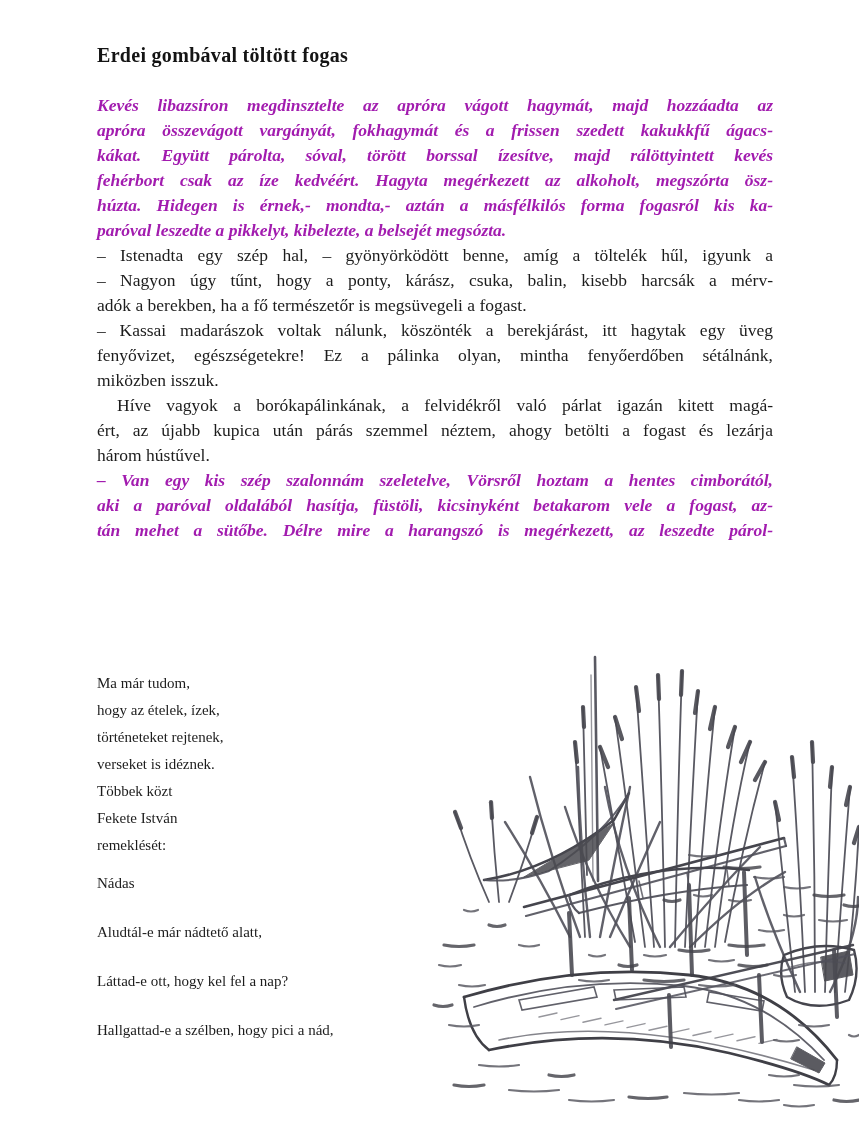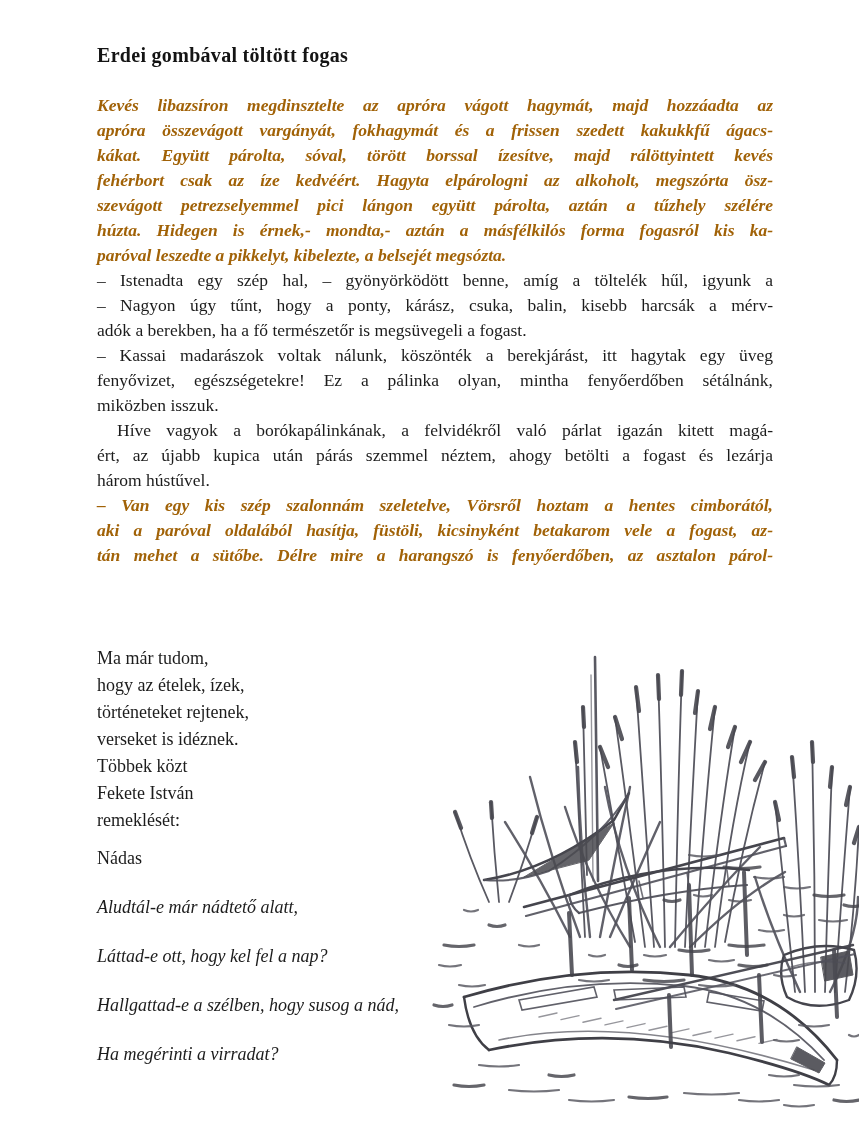--- a/index.html
+++ b/index.html
@@ -9,46 +9,45 @@
   }
   .title {
     position:absolute; left:97px; top:44px; margin:0;
     font-size:20px; font-weight:700; letter-spacing:0.3px; color:#141414;
   }
   .body-text {
     position:absolute; left:97px; top:93px; width:676px;
     font-size:17.5px; line-height:25px;
   }
   .para { margin:0; }
-  .para.bi { font-weight:700; font-style:italic; color:#a16207; }
+  .para.bi { font-weight:700; font-style:italic; color:#a21caf; }
   .line { text-align:justify; text-align-last:justify; }
   .line.last { text-align-last:left; }
   .line.ind { text-indent:20px; }
   .poem {
-    position:absolute; left:97px; top:645px; width:420px;
-    font-size:18px; line-height:27px; white-space:nowrap;
+    position:absolute; left:97px; top:670px; width:420px;
+    font-size:15px; line-height:27px; white-space:nowrap;
   }
   .pline { line-height:27px; }
   .poem-title { margin-top:11px; line-height:27px; }
-  .sline { line-height:27px; margin-top:22px;font-style:italic; }
+  .sline { line-height:27px; margin-top:22px; }
   .illu { position:absolute; left:429px; top:645px; width:430px; height:470px; }
 </style>
 </head>
 <body>
 
 <div class="page">
   <h1 class="title">Erdei gombával töltött fogas</h1>
 
   <div class="body-text">
       <div class="para bi">
         <div class="line">Kevés libazsíron megdinsztelte az apróra vágott hagymát, majd hozzáadta az</div>
         <div class="line">apróra összevágott vargányát, fokhagymát és a frissen szedett kakukkfű ágacs-</div>
         <div class="line">kákat. Együtt párolta, sóval, törött borssal ízesítve, majd rálöttyintett kevés</div>
-        <div class="line">fehérbort csak az íze kedvéért. Hagyta elpárologni az alkoholt, megszórta ösz-</div>
-        <div class="line">szevágott petrezselyemmel pici lángon együtt párolta, aztán a tűzhely szélére</div>
+        <div class="line">fehérbort csak az íze kedvéért. Hagyta megérkezett az alkoholt, megszórta ösz-</div>
         <div class="line">húzta. Hidegen is érnek,- mondta,- aztán a másfélkilós forma fogasról kis ka-</div>
         <div class="line last">paróval leszedte a pikkelyt, kibelezte, a belsejét megsózta.</div>
       </div>
       <div class="para rm">
         <div class="line">– Istenadta egy szép hal, – gyönyörködött benne, amíg a töltelék hűl, igyunk a</div>
       </div>
       <div class="para rm">
         <div class="line">– Nagyon úgy tűnt, hogy a ponty, kárász, csuka, balin, kisebb harcsák a mérv-</div>
         <div class="line last">adók a berekben, ha a fő természetőr is megsüvegeli a fogast.</div>
       </div>
@@ -58,21 +57,21 @@
         <div class="line last">miközben isszuk.</div>
       </div>
       <div class="para rm">
         <div class="line ind">Híve vagyok a borókapálinkának, a felvidékről való párlat igazán kitett magá-</div>
         <div class="line">ért, az újabb kupica után párás szemmel néztem, ahogy betölti a fogast és lezárja</div>
         <div class="line last">három hústűvel.</div>
       </div>
       <div class="para bi">
         <div class="line">– Van egy kis szép szalonnám szeletelve, Vörsről hoztam a hentes cimborától,</div>
         <div class="line">aki a paróval oldalából hasítja, füstöli, kicsinyként betakarom vele a fogast, az-</div>
-        <div class="line">tán mehet a sütőbe. Délre mire a harangszó is fenyőerdőben, az asztalon párol-</div>
+        <div class="line">tán mehet a sütőbe. Délre mire a harangszó is megérkezett, az leszedte párol-</div>
       </div>
     </div>
 
   <svg class="illu" viewBox="0 0 430 470" role="img" aria-label="Ink drawing of rowboats moored among tall reeds beside a wooden dock, with rippling water">
       <path d="M225 302 Q215 165 207 42" fill="none" stroke="#50505a" stroke-width="1.8" stroke-linecap="round" opacity="0.95"></path>
       <path d="M236 302 Q233 152 229 30" fill="none" stroke="#50505a" stroke-width="1.8" stroke-linecap="round" opacity="0.95"></path>
       <path d="M246 302 Q249 142 253 26" fill="none" stroke="#50505a" stroke-width="1.8" stroke-linecap="round" opacity="0.95"></path>
       <path d="M256 302 Q263 152 269 46" fill="none" stroke="#50505a" stroke-width="1.8" stroke-linecap="round" opacity="0.95"></path>
       <path d="M266 302 Q276 162 286 62" fill="none" stroke="#50505a" stroke-width="1.8" stroke-linecap="round" opacity="0.95"></path>
       <path d="M276 302 Q291 172 306 82" fill="none" stroke="#50505a" stroke-width="1.8" stroke-linecap="round" opacity="0.95"></path>
@@ -225,17 +224,16 @@
         <div class="pline">történeteket rejtenek,</div>
         <div class="pline">verseket is idéznek.</div>
         <div class="pline">Többek közt</div>
         <div class="pline">Fekete István</div>
         <div class="pline">remeklését:</div>
       </div>
     <div class="poem-title">Nádas</div>
     <div>
         <div class="sline">Aludtál-e már nádtető alatt,</div>
         <div class="sline">Láttad-e ott, hogy kel fel a nap?</div>
-        <div class="sline">Hallgattad-e a szélben, hogy susog a nád,</div>
-        <div class="sline">Ha megérinti a virradat?</div>
+        <div class="sline">Hallgattad-e a szélben, hogy pici a nád,</div>
       </div>
   </div>
 </div>
 
 </body></html>

